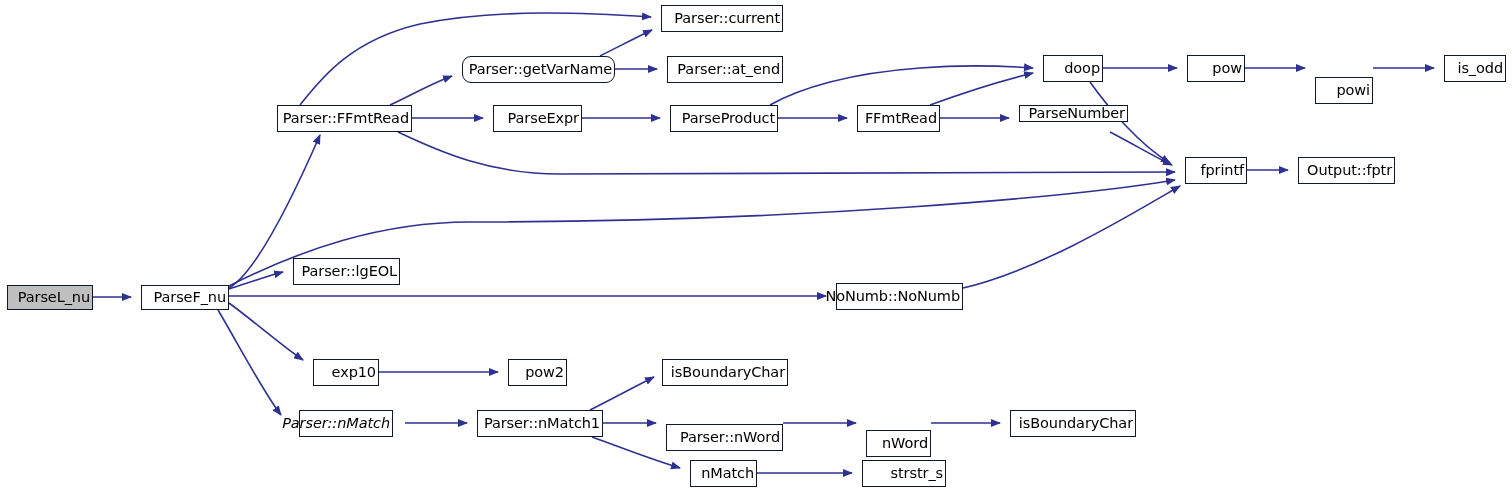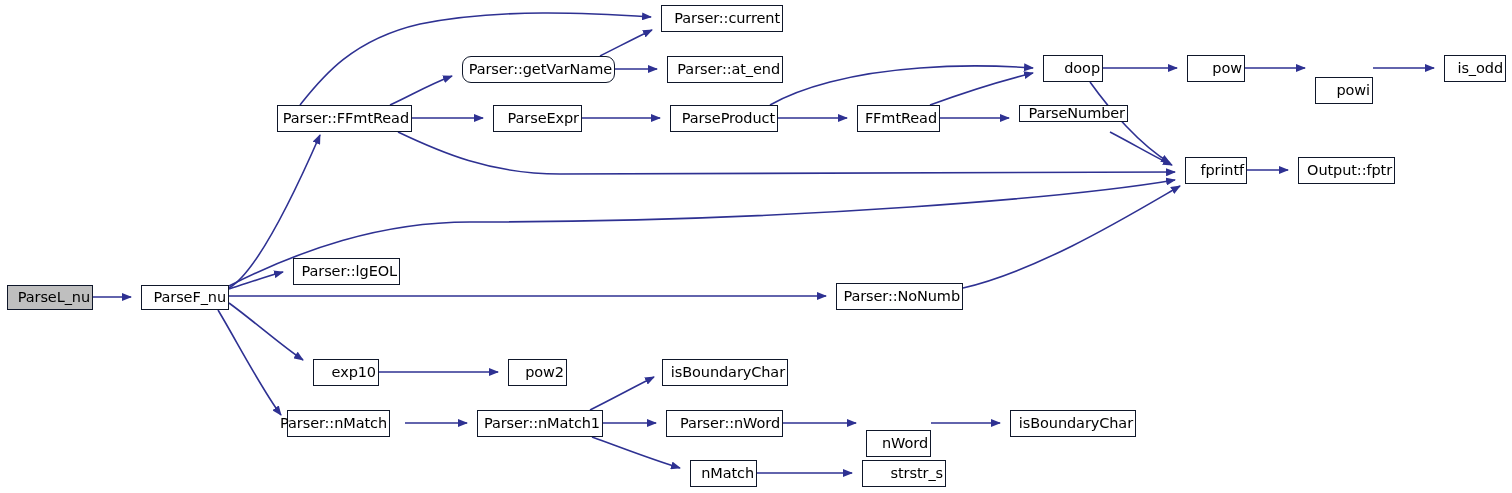--- a/index.html
+++ b/index.html
@@ -102,21 +102,21 @@
       </div>
       <div class="node" style="left: 277px; top: 105px; width: 135px; height: 27px;">
         <span class="node-label">Parser::FFmtRead</span>
       </div>
       <div class="node" style="left: 293px; top: 258px; width: 107px; height: 27px;">
         <span class="node-label">Parser::lgEOL</span>
       </div>
       <div class="node" style="left: 313px; top: 359px; width: 66px; height: 27px;">
         <span class="node-label">exp10</span>
       </div>
-      <div class="node" style="left: 287px; top: 410px; width: 103px; height: 27px;">
+      <div class="node" style="left: 299px; top: 410px; width: 94px; height: 27px; font-style: italic;">
         <span class="node-label">Parser::nMatch</span>
       </div>
       <div class="node" style="left: 661px; top: 5px; width: 122px; height: 27px;">
         <span class="node-label">Parser::current</span>
       </div>
       <div class="node" style="left: 462px; top: 56px; width: 153px; height: 27px; border-radius: 9px;">
         <span class="node-label">Parser::getVarName</span>
       </div>
       <div class="node" style="left: 667px; top: 56px; width: 116px; height: 27px; padding-left: 7px;">
         <span class="node-label">Parser::at_end</span>
@@ -145,32 +145,32 @@
       <div class="node" style="left: 1444px; top: 55px; width: 62px; height: 27px;">
         <span class="node-label">is_odd</span>
       </div>
       <div class="node" style="left: 1185px; top: 157px; width: 62px; height: 27px;">
         <span class="node-label">fprintf</span>
       </div>
       <div class="node" style="left: 1298px; top: 157px; width: 97px; height: 27px;">
         <span class="node-label">Output::fptr</span>
       </div>
       <div class="node" style="left: 836px; top: 283px; width: 127px; height: 27px;">
-        <span class="node-label">Parser::NoNumb</span>
+        <span class="node-label">NoNumb::NoNumb</span>
       </div>
       <div class="node" style="left: 508px; top: 359px; width: 59px; height: 27px;">
         <span class="node-label">pow2</span>
       </div>
       <div class="node" style="left: 662px; top: 359px; width: 126px; height: 27px;">
         <span class="node-label">isBoundaryChar</span>
       </div>
       <div class="node" style="left: 477px; top: 410px; width: 126px; height: 27px;">
         <span class="node-label">Parser::nMatch1</span>
       </div>
-      <div class="node" style="left: 666px; top: 410px; width: 117px; height: 27px;">
+      <div class="node" style="left: 666px; top: 424px; width: 117px; height: 27px;">
         <span class="node-label">Parser::nWord</span>
       </div>
       <div class="node" style="left: 866px; top: 410px; width: 65px; height: 27px; margin-top: 20px;">
         <span class="node-label">nWord</span>
       </div>
       <div class="node" style="left: 1010px; top: 410px; width: 126px; height: 27px;">
         <span class="node-label">isBoundaryChar</span>
       </div>
       <div class="node" style="left: 690px; top: 460px; width: 67px; height: 27px;">
         <span class="node-label">nMatch</span>

